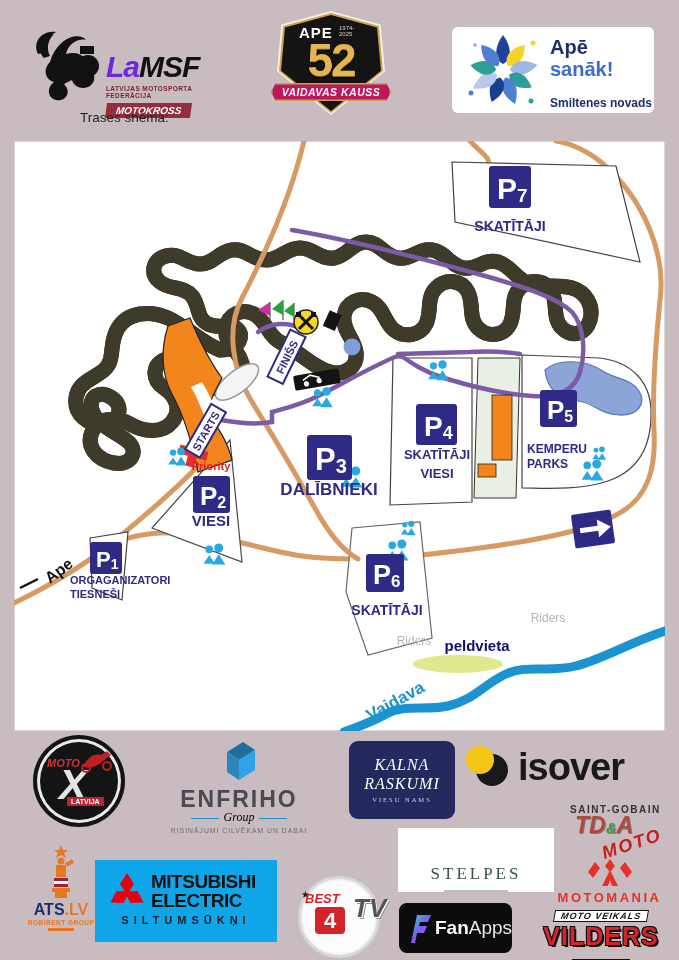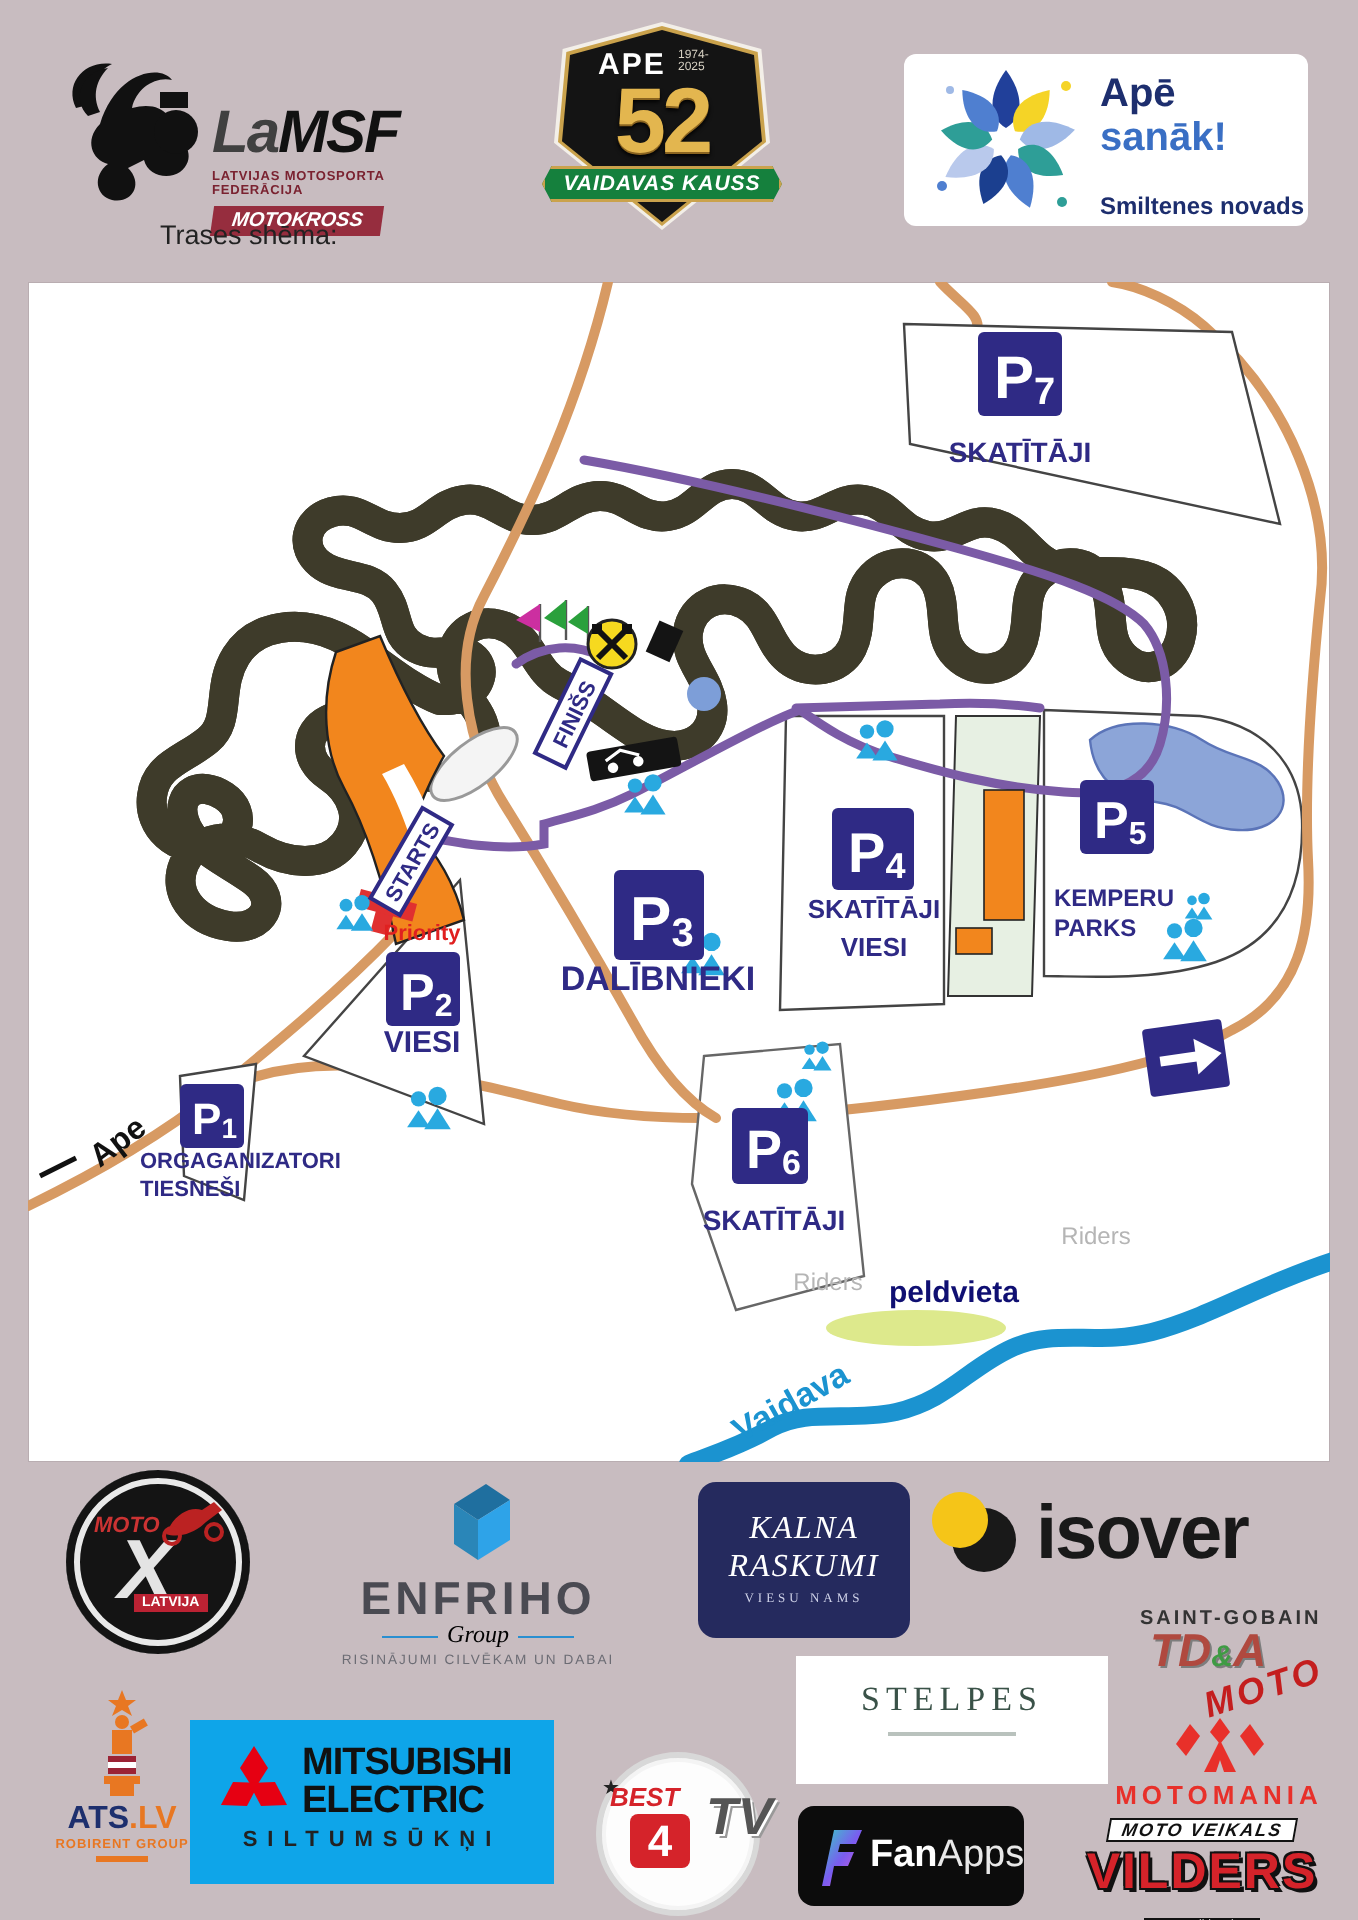--- a/index.html
+++ b/index.html
@@ -3,34 +3,34 @@
 <meta charset="utf-8">
 <style>
   html,body{margin:0;padding:0;}
   body{width:679px;height:960px;position:relative;background:#c8bcc0;
        font-family:"Liberation Sans","DejaVu Sans",sans-serif;overflow:hidden;}
   .abs{position:absolute;}
   
   .lamsf{left:28px;top:22px;width:200px;height:92px;}
   .lamsf-text{position:absolute;left:78px;top:28px;}
   .lamsf-name{font-size:30px;font-weight:bold;font-style:italic;letter-spacing:-1px;color:#111;}
-  .lamsf-name .la{color:#404040;}
+  .lamsf-name .la{color:#6d28d9;}
   .lamsf-fed{font-size:6.5px;font-weight:bold;color:#7a2230;letter-spacing:.4px;margin-top:1px;}
   .lamsf-div{display:inline-block;background:#962d3e;color:#fff;font-size:10px;font-weight:bold;
              font-style:italic;padding:2px 10px;margin-top:4px;transform:skewX(-8deg);}
   .badge{left:277px;top:11px;width:108px;height:104px;}
   .hex{position:absolute;clip-path:polygon(50% 0%,96% 13%,100% 58%,50% 100%,0% 58%,4% 13%);}
   .hex.white{inset:0;background:#f3efe8;}
   .hex.gold{inset:2px;background:#caa24c;}
   .hex.black{inset:4px;background:#141414;}
   .badge-ape{position:absolute;top:13px;left:22px;color:#fff;font-weight:bold;font-size:15px;letter-spacing:1px;}
   .badge-years{position:absolute;top:14px;left:62px;color:#d8d2c4;font-size:6px;line-height:6px;width:26px;}
   .badge-num{position:absolute;top:22px;width:100%;text-align:center;font-size:46px;font-weight:900;
              color:#e3b64f;letter-spacing:-2px;text-shadow:0 1px 0 #8a6420,0 2px 2px #000;}
-  .badge-ribbon{position:absolute;left:-6px;top:72px;width:120px;height:18px;background:#15803d;
+  .badge-ribbon{position:absolute;left:-6px;top:72px;width:120px;height:18px;background:#be185d;
         clip-path:polygon(0 50%,4% 0,96% 0,100% 50%,96% 100%,4% 100%);
         box-shadow:inset 0 0 0 1.5px #caa24c;color:#fff;font-size:10.5px;font-weight:bold;
         font-style:italic;text-align:center;line-height:18px;letter-spacing:.5px;}
   .apesanak{left:452px;top:27px;width:202px;height:86px;background:#fff;border-radius:6px;}
   .apesanak-text{position:absolute;left:98px;top:9px;}
   .apes-l1{font-size:20px;font-weight:800;color:#1d2e6e;line-height:22px;}
   .apes-l2{font-size:20px;font-weight:800;color:#3a6fc4;line-height:22px;}
   .apes-l3{font-size:12px;font-weight:700;color:#1d2e6e;margin-top:16px;}
   .trases{left:80px;top:110px;font-size:13.5px;color:#222;}
   
@@ -69,21 +69,21 @@
               font-size:11px;font-weight:bold;letter-spacing:5px;}
   .best4{left:298px;top:876px;width:76px;height:76px;background:#fdfdfd;border-radius:50%;
          border:3px solid #d8d8d8;box-shadow:0 0 0 2px #f4f4f4 inset;}
   .best4 .best{position:absolute;left:4px;top:12px;color:#d5232a;font-weight:900;font-style:italic;font-size:13px;}
   .best4 .star{position:absolute;left:0px;top:10px;color:#222;font-size:10px;}
   .best4 .four{position:absolute;left:14px;top:28px;width:30px;height:27px;background:#d5232a;border-radius:4px;
                color:#fff;font-size:22px;font-weight:900;text-align:center;line-height:27px;}
   .best4 .tv{position:absolute;left:52px;top:14px;font-size:26px;font-weight:900;font-style:italic;color:#555;
              text-shadow:1px 1px 0 #fff,2px 2px 0 #999;}
   .stelpes{left:398px;top:828px;width:156px;height:64px;background:#fff;text-align:center;}
-  .stelpes-name{font-family:"Liberation Serif",serif;font-size:17px;letter-spacing:3px;color:#3a5248;margin-top:12px;}
+  .stelpes-name{font-family:"Liberation Serif",serif;font-size:17px;letter-spacing:3px;color:#3a5248;margin-top:36px;}
   .stelpes-line{width:64px;height:2px;background:#b9c2bd;margin:6px auto 0;}
   .fanapps{left:399px;top:903px;width:113px;height:50px;background:#0c0c0c;border-radius:8px;}
   .fanapps-text{position:absolute;left:36px;top:14px;font-size:19px;color:#fff;}
   .fanapps-text .fan{font-weight:800;}
   .fanapps-text .apps{font-weight:300;color:#e8e8e8;}
   .motomania{left:552px;top:858px;width:115px;text-align:center;}
   .motomania-name{font-size:13px;font-weight:800;color:#e8302a;letter-spacing:2.5px;margin-top:2px;}
   .vilders{left:531px;top:905px;width:140px;text-align:center;}
   .vilders-shop{display:inline-block;background:#fff;color:#111;font-size:9px;font-weight:900;font-style:italic;
                 letter-spacing:1px;padding:0 6px;transform:skewX(-10deg);border:1px solid #111;}

